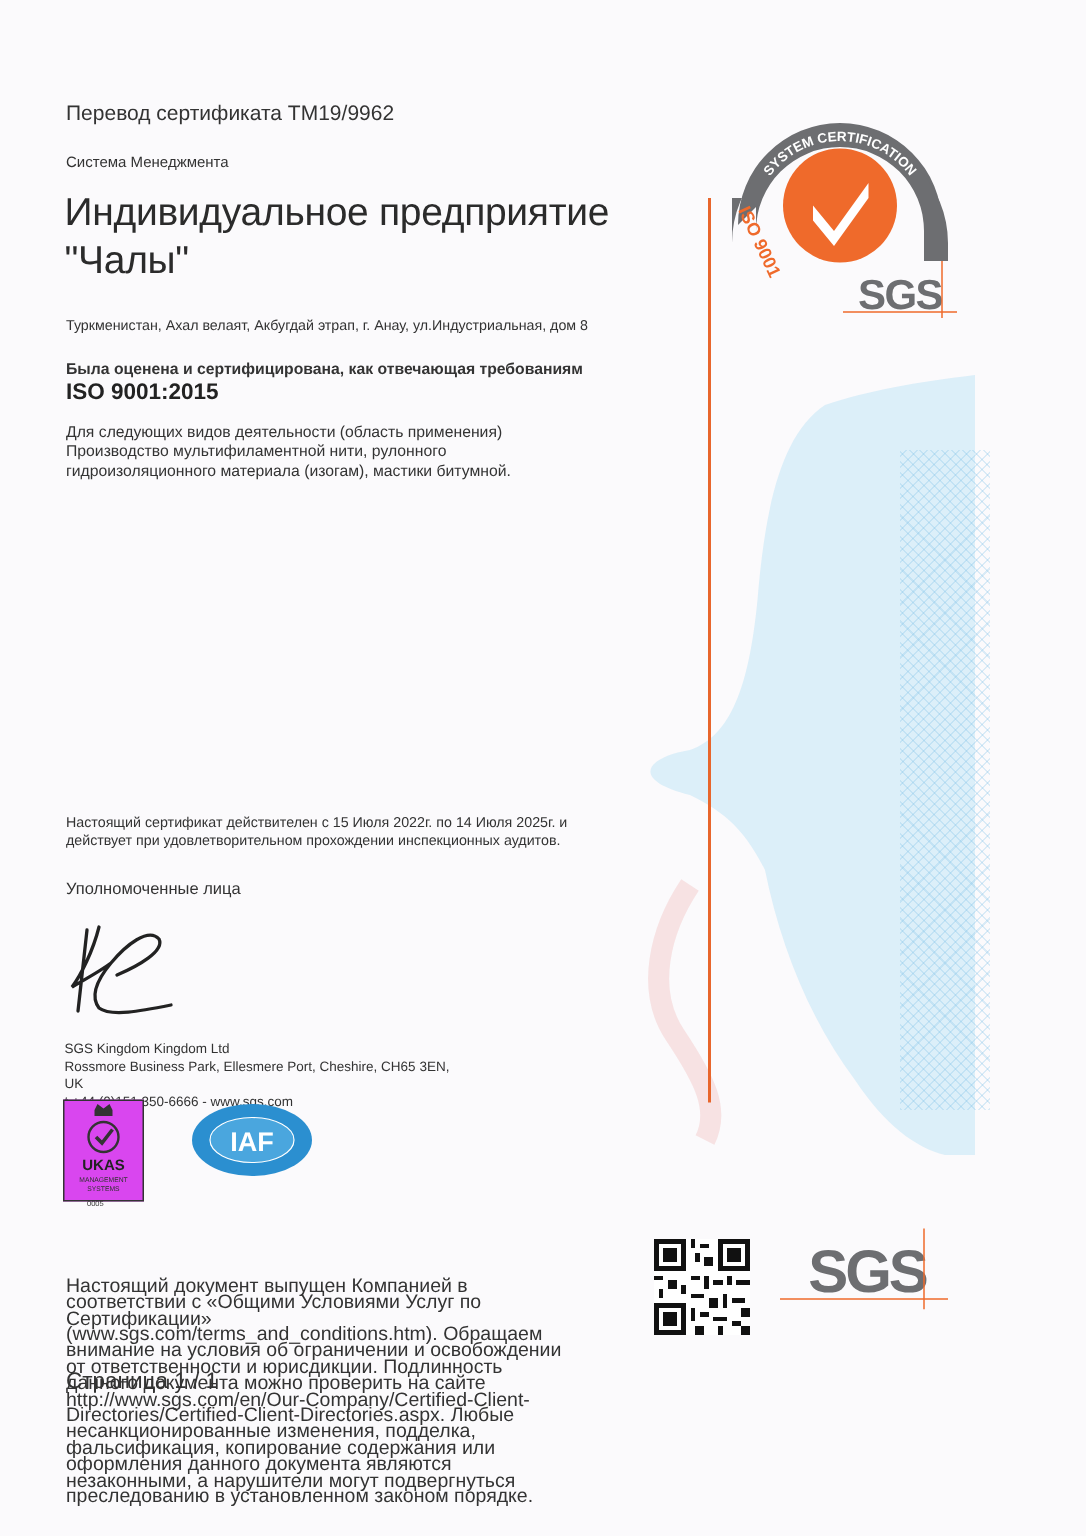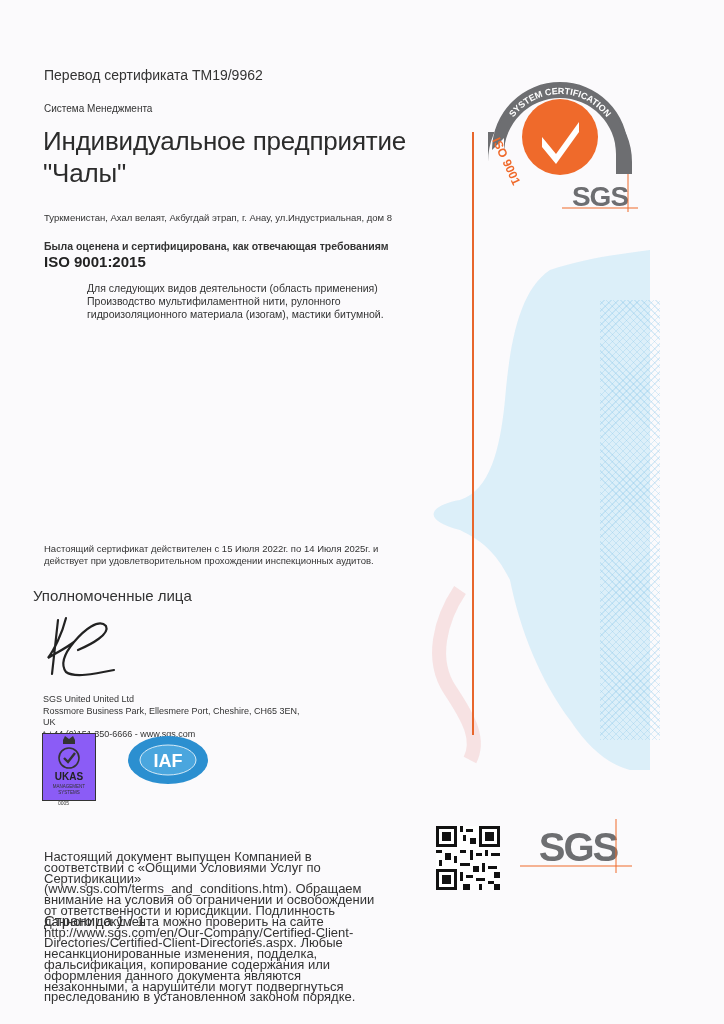--- a/index.html
+++ b/index.html
@@ -12,29 +12,29 @@
     .page { position: absolute; inset: 0; }
     .abs { position: absolute; }
     .t { position: absolute; white-space: nowrap; }
 
     .cert-ref { left: 44px; top: 67px; font-size: 14px; color: #333; }
     .sys-label { left: 44px; top: 103px; font-size: 10px; color: #333; }
     .company { left: 43px; top: 125px; font-size: 26px; line-height: 32px; color: #2b2b2b; white-space: normal; width: 380px; letter-spacing: -0.2px; }
     .address { left: 44px; top: 212px; font-size: 9.5px; color: #333; }
     .assessed { left: 44px; top: 240px; font-size: 10.5px; color: #333; font-weight: bold; }
     .standard { left: 44px; top: 253px; font-size: 15px; font-weight: bold; color: #222; }
-    .scope { left: 44px; top: 282px; font-size: 10.5px; line-height: 13px; color: #333; white-space: normal; width: 330px; margin-left: 43px; }
+    .scope { left: 44px; top: 282px; font-size: 10.5px; line-height: 13px; color: #333; white-space: normal; width: 330px; }
     .validity { left: 44px; top: 543px; font-size: 9.5px; line-height: 11.5px; color: #333; white-space: normal; width: 345px; }
-    .authorized { left: 33px; top: 587px; font-size: 15px; color: #333; }
+    .authorized { left: 44px; top: 587px; font-size: 11px; color: #333; }
     .signature { left: 44px; top: 612px; width: 80px; height: 70px; }
     .issuer { left: 43px; top: 694px; font-size: 9px; line-height: 11.5px; color: #333; white-space: normal; width: 260px; }
     .disclaimer { left: 44px; top: 816px; font-size: 13px; line-height: 10.8px; color: #333; white-space: normal; width: 340px; margin-top: 36px; }
     .page-num { left: 44px; top: 912px; font-size: 15px; color: #333; }
 
-    .ukas { left: 42px; top: 733px; width: 52px; height: 66px; border: 1.5px solid #333; background: #8b5cf6; }
+    .ukas { left: 42px; top: 733px; width: 52px; height: 66px; border: 1.5px solid #333; background: #d946ef; }
     .ukas-code { left: 58px; top: 800px; font-size: 5px; color: #333; }
     .iaf { left: 127px; top: 735px; width: 82px; height: 50px; }
 
     .orange-line { left: 472px; top: 132px; width: 1.5px; height: 603px; background: #e8662c; }
 
     .security-bg { left: 400px; top: 250px; width: 270px; height: 520px; }
     .guilloche { left: 600px; top: 300px; width: 60px; height: 440px;
       background-image:
         repeating-linear-gradient(45deg, rgba(120,190,230,0.25) 0 1px, transparent 1px 5px),
         repeating-linear-gradient(-45deg, rgba(120,190,230,0.25) 0 1px, transparent 1px 5px);
@@ -73,21 +73,21 @@
     <div>Настоящий сертификат действителен с 15 Июля 2022г. по 14 Июля 2025г. и действует при удовлетворительном прохождении инспекционных аудитов.</div>
   </div>
 
   <div class="t authorized">Уполномоченные лица</div>
 
   <svg class="abs signature" viewBox="0 0 80 70">
     <path d="M14 8 C12 25 10 45 8 62 M22 6 C18 22 10 38 4 46 C14 40 22 36 30 30 C20 42 16 52 22 60 C30 66 50 62 70 58 M30 30 C40 18 55 6 62 14 C66 22 48 32 34 38" stroke="#222" stroke-width="2.2" fill="none" stroke-linecap="round"></path>
   </svg>
 
   <div class="t issuer">
-    <div>SGS United United Ltd</div>
+    <div>SGS Kingdom Kingdom Ltd</div>
     <div>Rossmore Business Park, Ellesmere Port, Cheshire, CH65 3EN, UK</div>
     <div>t +44 (0)151 350-6666 - www.sgs.com</div>
   </div>
 
   <div class="abs ukas">
     <svg width="52" height="66" viewBox="0 0 52 66">
       <path d="M20 6 L22 2 L26 5 L30 2 L32 6 L32 10 L20 10 Z" fill="#333"></path>
       <circle cx="26" cy="24" r="10" fill="none" stroke="#333" stroke-width="1.6"></circle>
       <path d="M21 24 L25 28 L32 19" stroke="#333" stroke-width="2.4" fill="none"></path>
       <text x="26" y="46" font-size="10" font-weight="bold" text-anchor="middle" fill="#222" font-family="Liberation Sans, sans-serif">UKAS</text>

